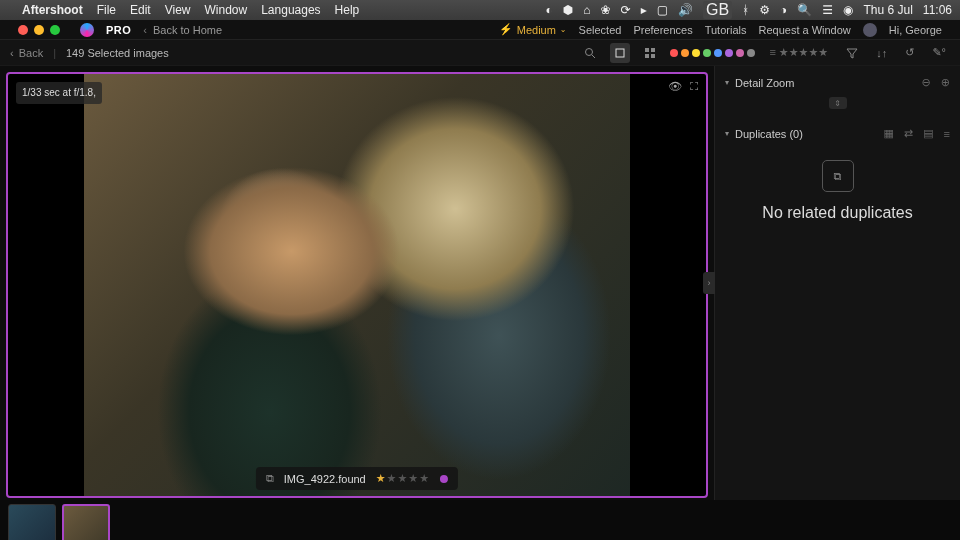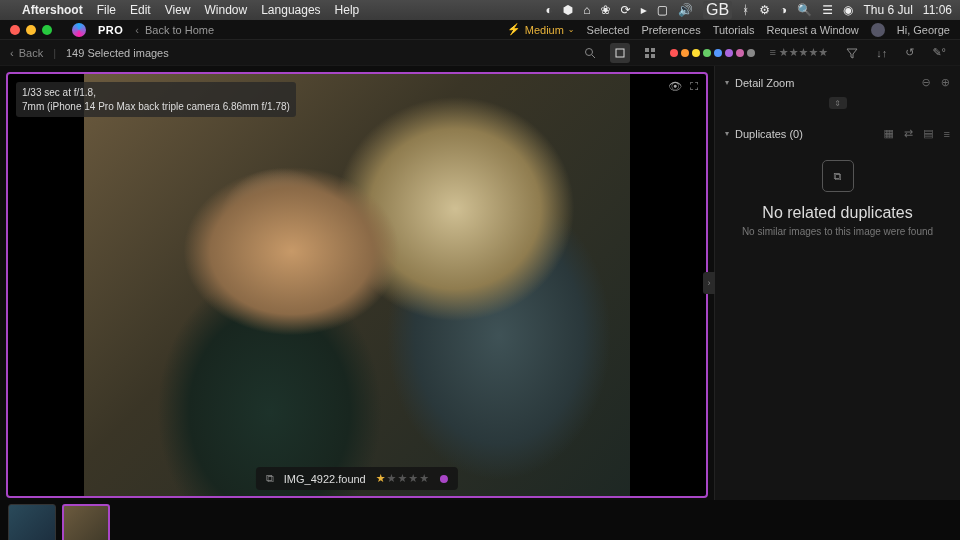--- a/index.html
+++ b/index.html
@@ -4,21 +4,21 @@
 <style>
 *{margin:0;padding:0;box-sizing:border-box;font-family:-apple-system,BlinkMacSystemFont,"Segoe UI",sans-serif;-webkit-font-smoothing:antialiased}
 body{width:960px;height:540px;background:#0d0d0d;color:#ccc;overflow:hidden;font-size:11px}
 .menubar{height:20px;background:linear-gradient(#4a4a4a,#3a3a3a);display:flex;align-items:center;padding:0 8px;color:#eee;gap:14px;font-size:12px}
 .menubar .spacer{flex:1}
 .menubar .right{display:flex;align-items:center;gap:10px}
 .menubar .mi{display:flex;align-items:center}
 .traffic{display:flex;gap:6px;margin-right:8px}
 .tl{width:10px;height:10px;border-radius:50%}
 .tl.r{background:#ff5f56}.tl.y{background:#ffbd2e}.tl.g{background:#27c93f}
-.appbar{height:20px;background:#111;display:flex;align-items:center;padding:0 10px;gap:12px;font-size:11px;border-bottom:1px solid #222}
+.appbar{height:20px;background:#111;display:flex;align-items:center;padding:0 18px;gap:12px;font-size:11px;border-bottom:1px solid #222}
 .appbar .logo{width:14px;height:14px;border-radius:50%;background:conic-gradient(#2af,#f2a,#2af)}
 .appbar .pro{color:#fff;font-weight:600;letter-spacing:.5px}
 .appbar .back-home{color:#999;display:flex;align-items:center;gap:6px}
 .appbar .back-home .chev{color:#777}
 .appbar .spacer{flex:1}
 .appbar .link{color:#bbb}
 .appbar .med{color:#e8b23a;display:flex;align-items:center;gap:4px}
 .appbar .bolt{color:#e8b23a}
 .toolbar{height:26px;background:#141414;display:flex;align-items:center;padding:0 10px;gap:10px;font-size:11px;border-bottom:1px solid #1a1a1a}
 .toolbar .back{color:#888;display:flex;align-items:center;gap:5px}
@@ -173,21 +173,20 @@
   <span class="ibtn">↺</span>
   <span class="ibtn">✎°</span>
 </div>
 
 <div class="main">
   <div class="viewer-col">
     <div class="viewer">
       <div class="photo"></div>
       <div class="exif">
         <div>1/33 sec at f/1.8,</div>
-        <div>7mm (iPhone 14 Pro Max back triple camera 6.86mm f/1.78)</div>
       </div>
       <div class="vtools">
         <span>👁</span>
         <span>⛶</span>
       </div>
       <div class="fnbar">
         <span style="color:#888">⧉</span>
         <span>IMG_4922.found</span>
         <span class="stars"><span class="on">★</span>★★★★</span>
         <span class="dot"></span>
@@ -215,21 +214,20 @@
         <span>Duplicates (0)</span>
         <div class="spacer"></div>
         <span class="hicon">▦</span>
         <span class="hicon">⇄</span>
         <span class="hicon">▤</span>
         <span class="hicon">≡</span>
       </div>
       <div class="sp-body">
         <div class="bigicon">⧉</div>
         <div class="t1">No related duplicates</div>
-        <div class="t2">No similar images to this image were found</div>
       </div>
     </div>
   </div>
 </div>
 
 <div class="filmstrip">
   <div class="thumb">
     <div class="img"></div>
 
   </div>

